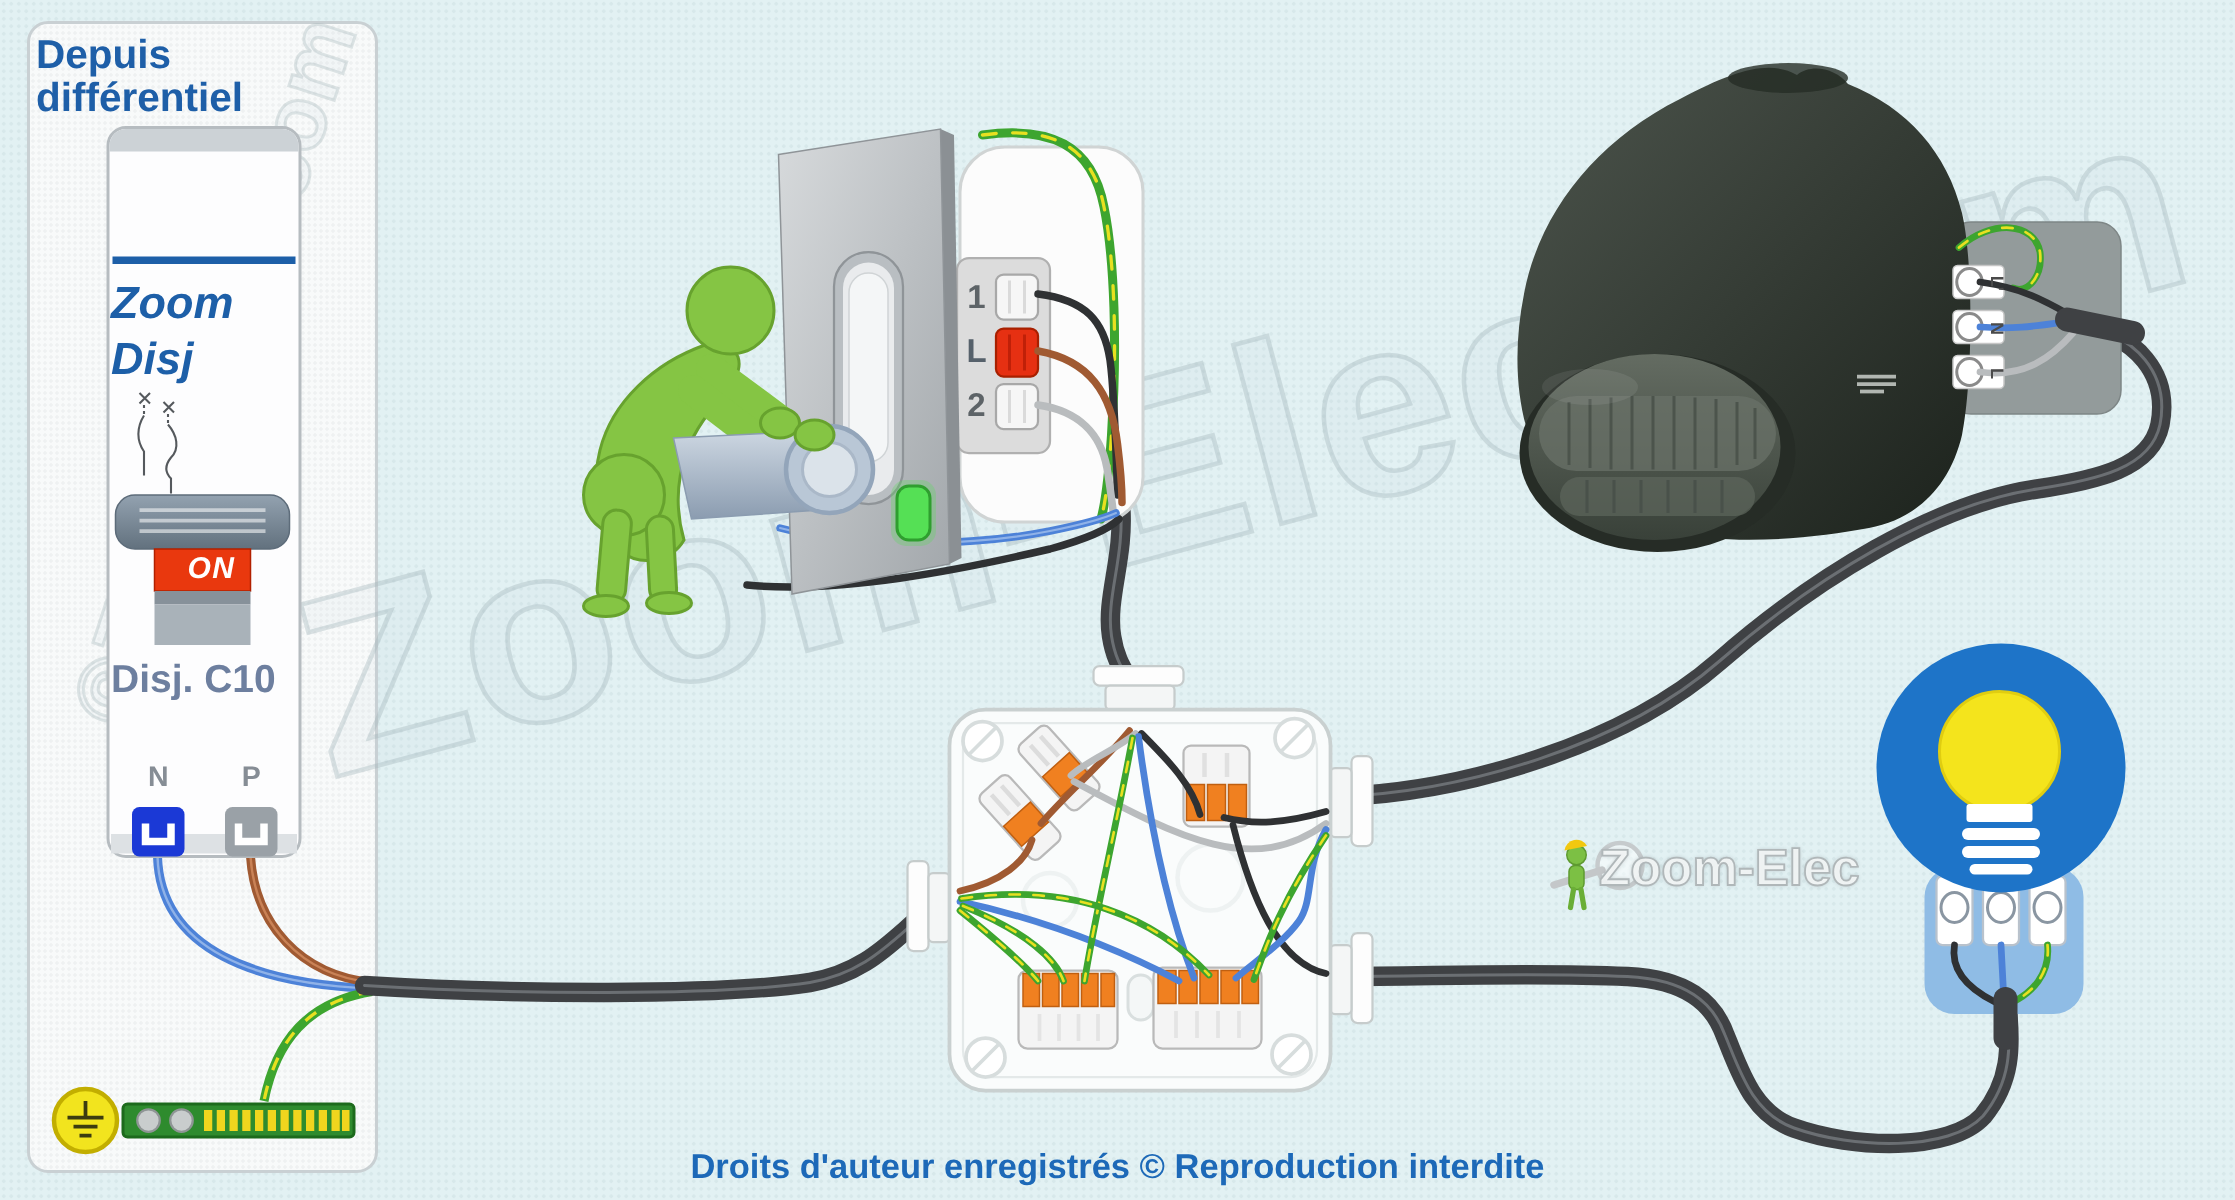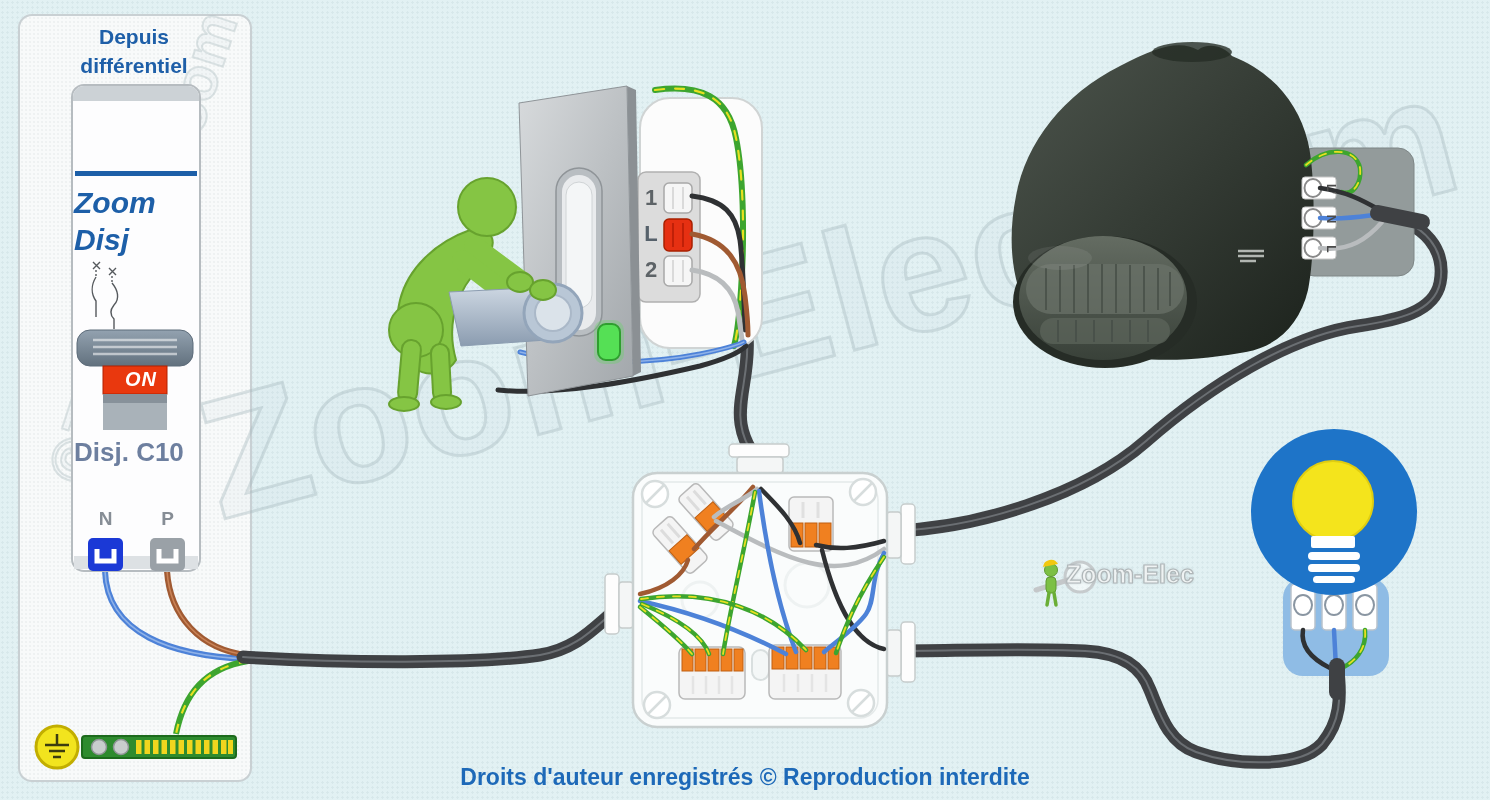--- a/index.html
+++ b/index.html
@@ -15,38 +15,38 @@
   .wm{position:absolute;z-index:2;font-weight:700;white-space:nowrap;
     color:rgba(200,214,218,0.12);-webkit-text-stroke:3px rgba(164,181,186,0.38);
     pointer-events:none;}
   .wm-main{left:205px;top:365px;font-size:170px;letter-spacing:2px;
     transform:rotate(-15deg);transform-origin:0 50%;}
   .wm-side{left:34px;top:470px;font-size:60px;
     -webkit-text-stroke:2px rgba(164,181,186,0.34);
     transform:rotate(-72deg);transform-origin:0 0;}
   svg#art{position:absolute;z-index:3;left:0;top:0;}
   .lbl{position:absolute;z-index:4;font-family:"Liberation Sans",sans-serif;}
-  .panel-title{left:24px;top:22px;width:220px;text-align:center;font-size:21px;
+  .panel-title{left:24px;top:22px;width:220px;font-size:27px;
     font-weight:700;color:#1e5fa8;line-height:29px;}
   .panel-title span{display:block;}
   .brand{left:74px;top:184px;width:148px;text-align:left;font-size:30px;
     font-weight:700;font-style:italic;color:#1d5fa8;line-height:37px;}
   .brand span{display:block;}
   .on-lbl{left:103px;top:368px;width:76px;text-align:center;font-size:20px;
     font-weight:700;font-style:italic;color:#ffffff;letter-spacing:1px;}
   .disj-lbl{left:74px;top:437px;width:136px;text-align:left;font-size:26px;
     font-weight:700;color:#6d7f9f;}
   .np-lbl{width:35px;text-align:center;font-size:19px;font-weight:700;color:#868d95;}
   .n-lbl{left:88px;top:508px;} .p-lbl{left:150px;top:508px;}
   .sw-lbl{width:20px;height:28px;text-align:center;font-size:22px;font-weight:700;color:#5d6367;}
   .sw1{left:641px;top:185px;} .swl{left:641px;top:221px;color:#56616b;} .sw2{left:641px;top:257px;}
   .sn-lbl{width:16px;height:16px;font-size:12px;font-weight:700;color:#4a4a4a;
     transform:rotate(90deg);text-align:center;}
   .snA{left:1322px;top:181px;} .snB{left:1322px;top:211px;} .snC{left:1322px;top:241px;}
-  .logo-text{left:1066px;top:560px;font-size:25px;font-weight:700;
+  .logo-text{left:1066px;top:560px;font-size:34px;font-weight:700;
     color:rgba(246,248,248,0.88);-webkit-text-stroke:1.2px #b0b7b9;
     text-shadow:0 0 3px rgba(120,130,135,0.45);}
   .footer{left:0;right:0;top:764px;text-align:center;font-size:23px;font-weight:700;
     color:#1d69b8;}
 </style>
 </head>
 <body>
 
 <div id="stage">
 

